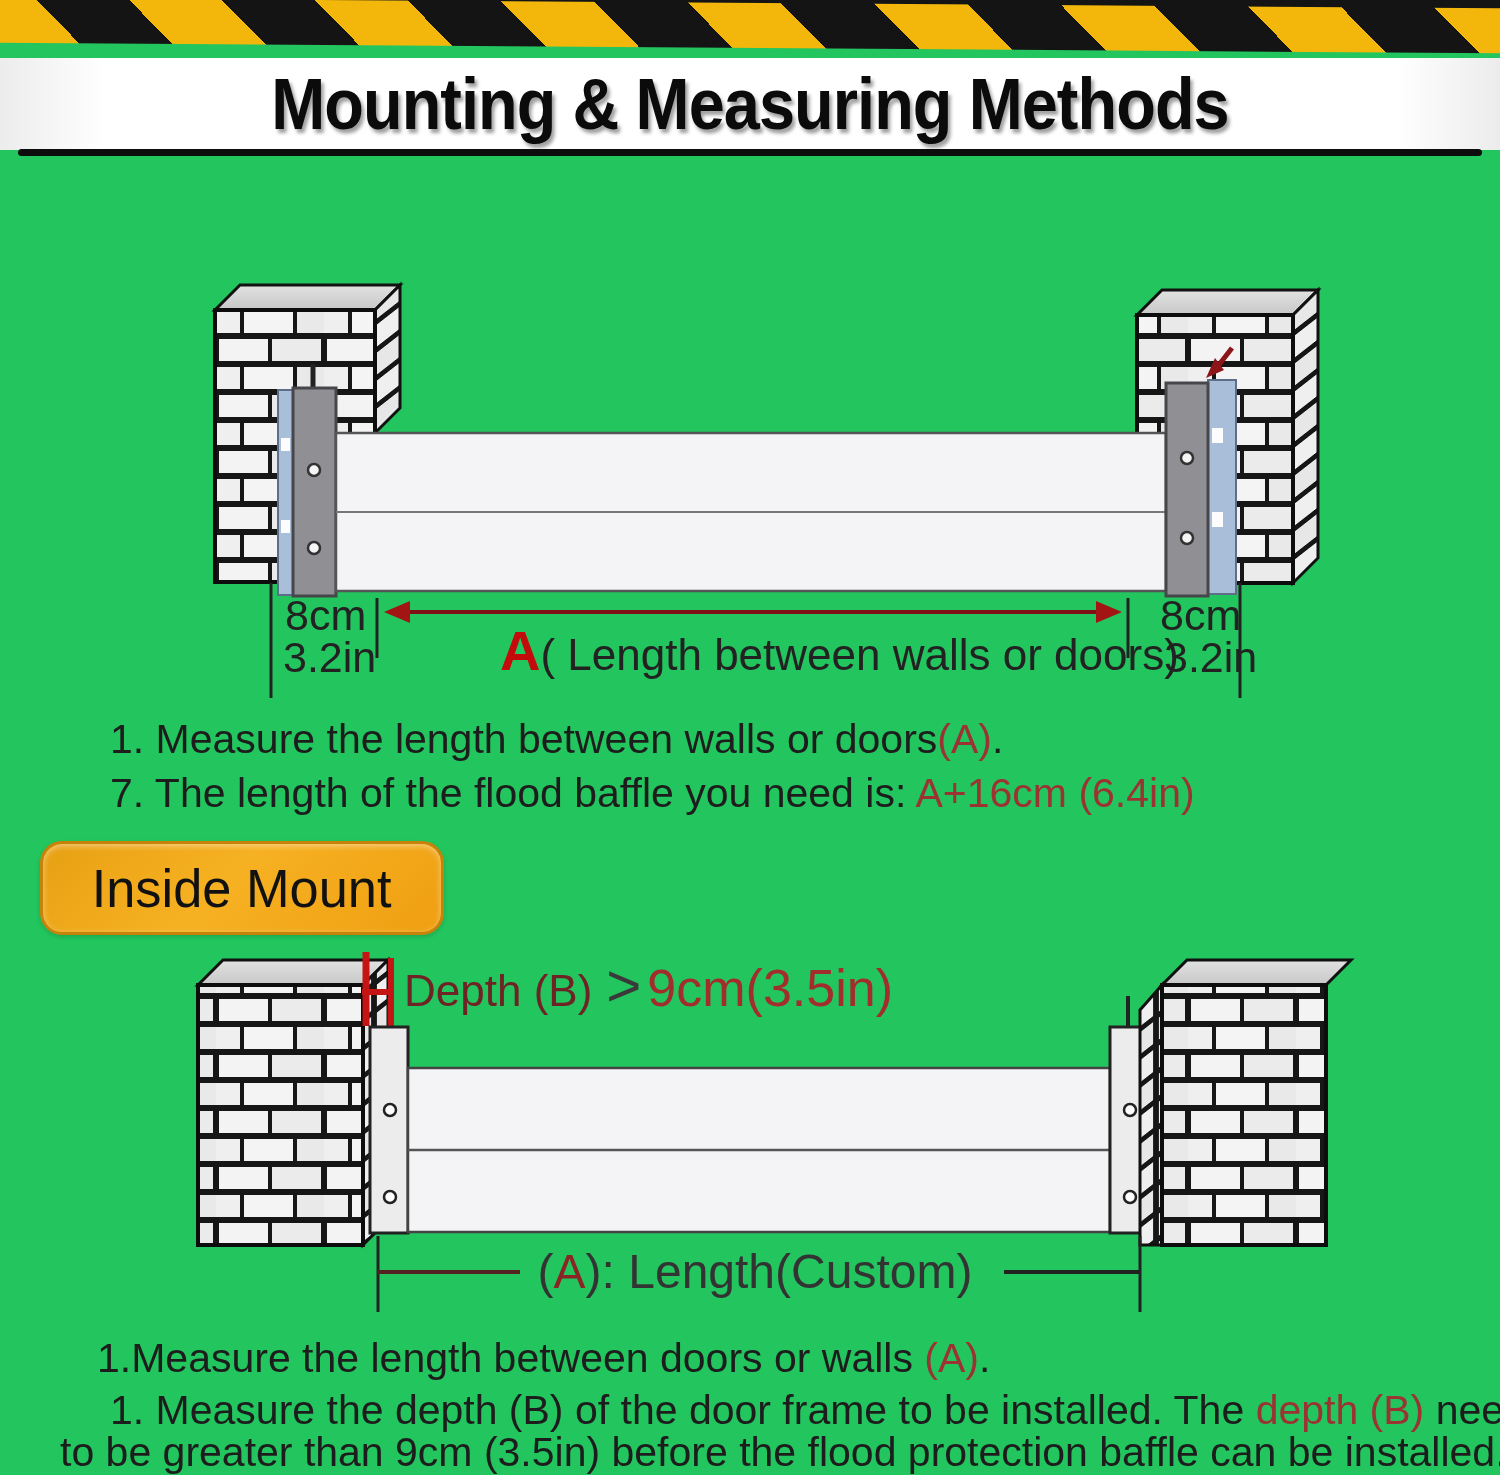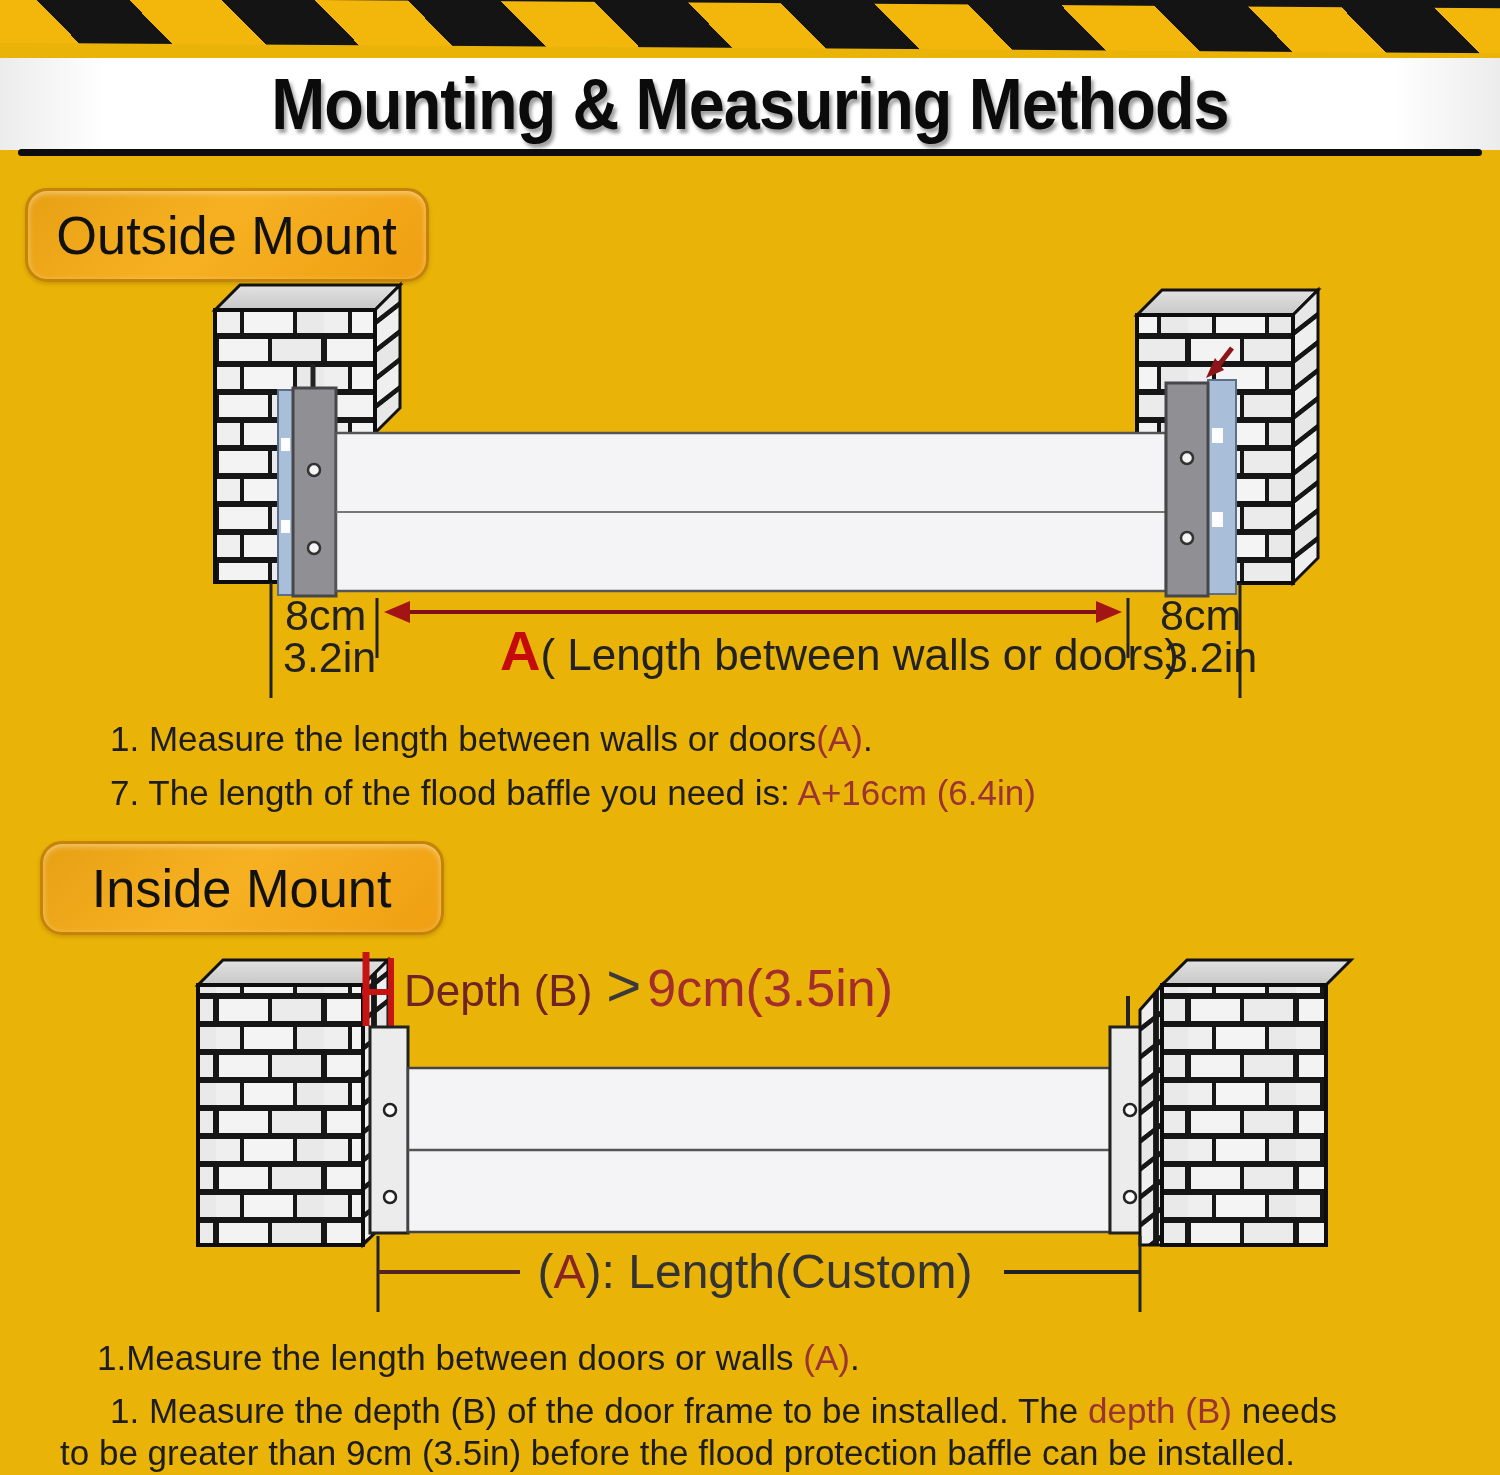--- a/index.html
+++ b/index.html
@@ -1,16 +1,16 @@
 <!DOCTYPE html>
 <html style="--emphasis-red: #9B3333; --caution-yellow: #F3B70B; --caution-black: #141414; --badge-yellow: #F2A81C; --badge-border: #C5830A; --arrow-dark-red: #7E1016; --marker-bright-red: #C41414; --bracket-gray: #8F8F94; --bracket-blue: #A9BED9; --inside-bracket-gray: #ECECEC;"><head>
 <meta charset="utf-8">
 <style>
   html,body{margin:0;padding:0;background:#fff;}
-  .page{position:relative;width:1500px;height:1475px;background:#eab308;overflow:hidden;
+  .page{position:relative;width:1500px;height:1475px;background:#22c55e;overflow:hidden;
         font-family:"Liberation Sans", sans-serif;color:#1d1d1d;}
 
   
   .tape-wrap{position:absolute;top:0;left:0;width:1500px;height:58px;overflow:hidden;}
   .tape-bar{position:absolute;top:0;left:85px;right:0;height:13px;background:#141414;}
   .tape-stripes{position:absolute;top:3px;left:-14px;right:-14px;height:45px;
     background:repeating-linear-gradient(45deg,#F3B70B 0 66px,#141414 66px 132px);
     transform:rotate(0.4deg);}
   .title-band{position:absolute;top:58px;left:0;width:1500px;height:92px;
     background:linear-gradient(90deg,#ececec 0,#ffffff 7%,#ffffff 93%,#ececec 100%);
@@ -29,21 +29,21 @@
   #badge-outside{left:25px;top:188px;}
   #badge-inside{left:40px;top:841px;}
 
   
   svg.diagram{position:absolute;left:0;width:1500px;display:block;pointer-events:none;}
   #svg-outside{top:280px;height:430px;}
   #svg-inside{top:940px;height:390px;}
   svg text{font-family:"Liberation Sans", sans-serif;fill:#222;}
 
   
-  .step-line{position:absolute;font-size:35px;line-height:54px;white-space:nowrap;color:#1d1d1d;}
+  .step-line{position:absolute;font-size:41px;line-height:54px;white-space:nowrap;color:#1d1d1d;}
   .em{color:var(--emphasis-red,#9B3333);}
   #o-step1{left:110px;top:712px;}
   #o-step2{left:110px;top:766px;}
   #i-step1{left:97px;top:1331px;}
   #i-step2{left:110px;top:1388px;line-height:45px;}
   #i-step3{left:60px;top:1430px;line-height:45px;}
 </style>
 </head>
 <body>
 
@@ -52,23 +52,20 @@
   <div class="tape-wrap">
     <div class="tape-bar"></div>
     <div class="tape-stripes"></div>
   </div>
 
   <div class="title-band">
     <div class="main-title">Mounting &amp; Measuring Methods</div>
   </div>
   <div class="divider"></div>
 
-  <div class="badge" id="badge-outside">
-    <span>Outside Mount</span>
-  </div>
 
   <svg id="svg-outside" class="diagram" viewBox="0 0 1500 430">
     <defs>
       <pattern id="bf" width="108" height="56" patternUnits="userSpaceOnUse">
         <rect width="108" height="56" fill="#161616"></rect>
         <rect x="3" y="3" width="49" height="22" fill="#f3f3f3"></rect>
         <rect x="56" y="3" width="49" height="22" fill="#ebebeb"></rect>
         <rect x="-25" y="31" width="49" height="22" fill="#efefef"></rect>
         <rect x="28" y="31" width="49" height="22" fill="#f4f4f4"></rect>
         <rect x="81" y="31" width="49" height="22" fill="#e9e9e9"></rect>

